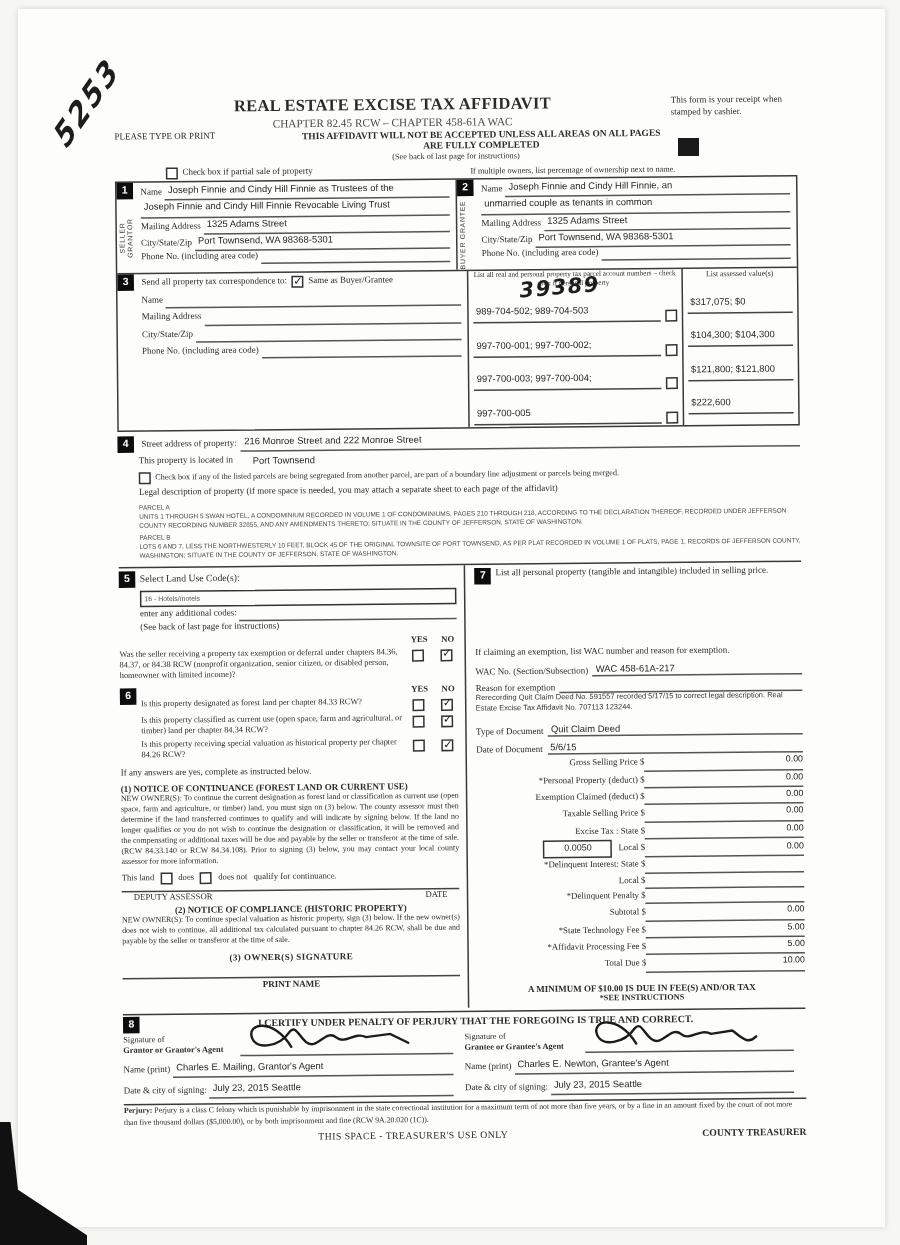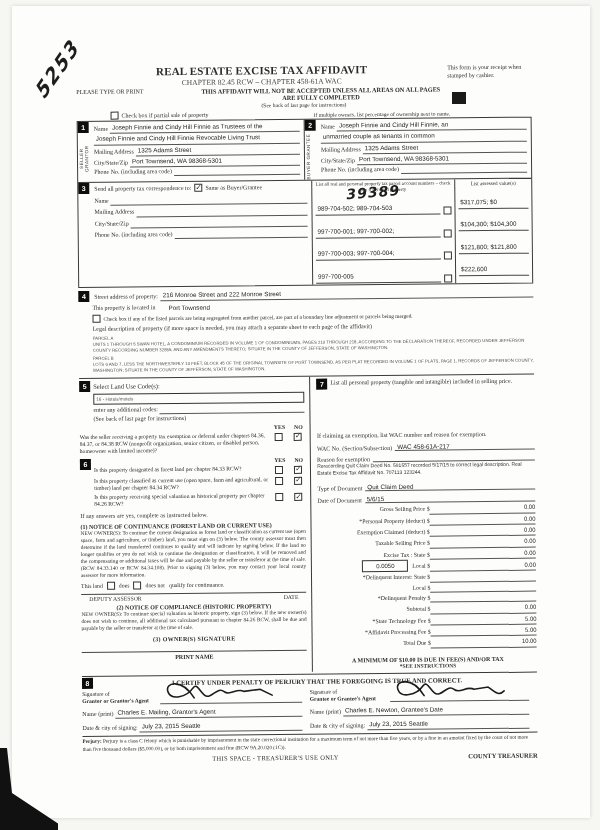--- a/index.html
+++ b/index.html
@@ -486,21 +486,21 @@
           </svg>
           <div class="sigline">
             <span class="siglabel" style="width:80px;">
               <span>Signature of</span><br>
               <b>Grantee or Grantee's Agent</b>
             </span>
             <span class="fill"></span>
           </div>
           <div class="fline" style="margin-top:3px;">
               <span class="lab">Name (print)</span>
-              <span class="fill"><span class="val">Charles E. Newton, Grantee's Date</span></span>
+              <span class="fill"><span class="val">Charles E. Newton, Grantee's Agent</span></span>
             </div>
           <div class="fline" style="margin-top:3px;">
               <span class="lab">Date &amp; city of signing:</span>
               <span class="fill"><span class="val">July 23, 2015  Seattle</span></span>
             </div>
         </div>
       </div>
     </div>
 
     <div class="perjury">

